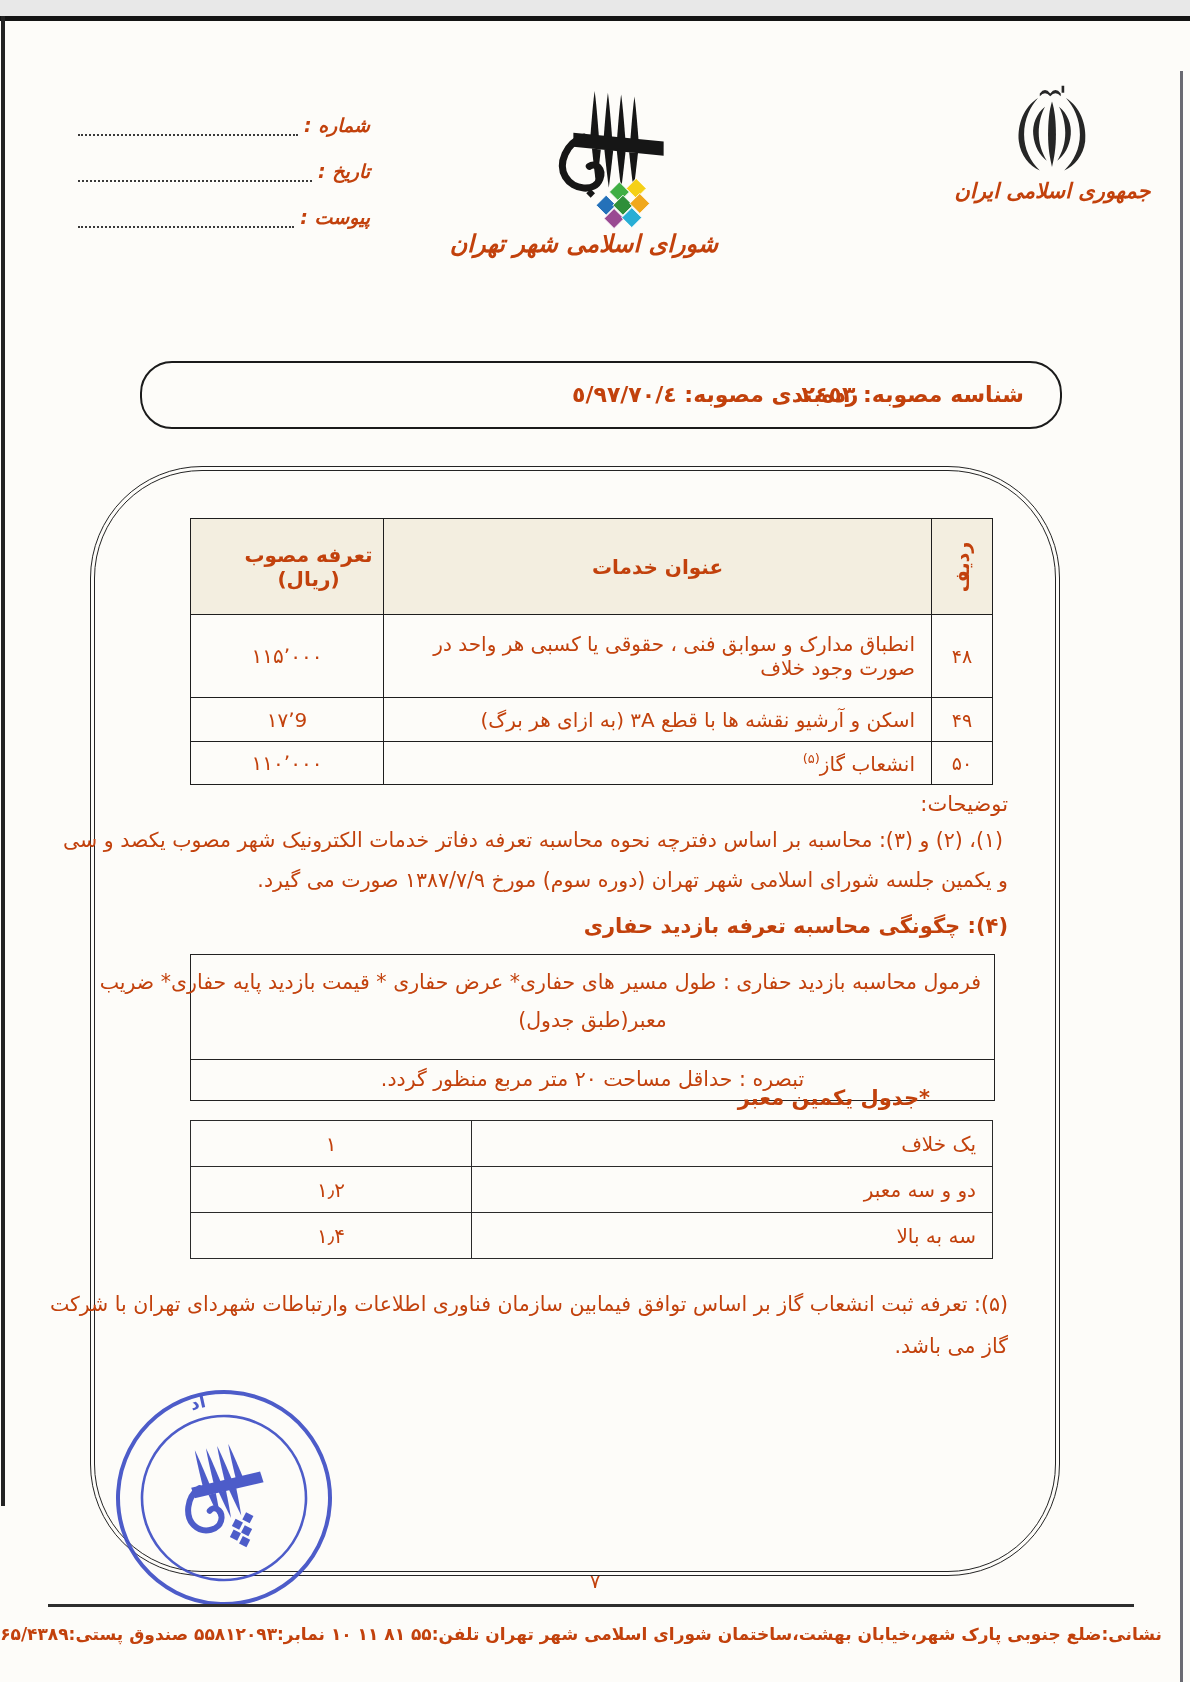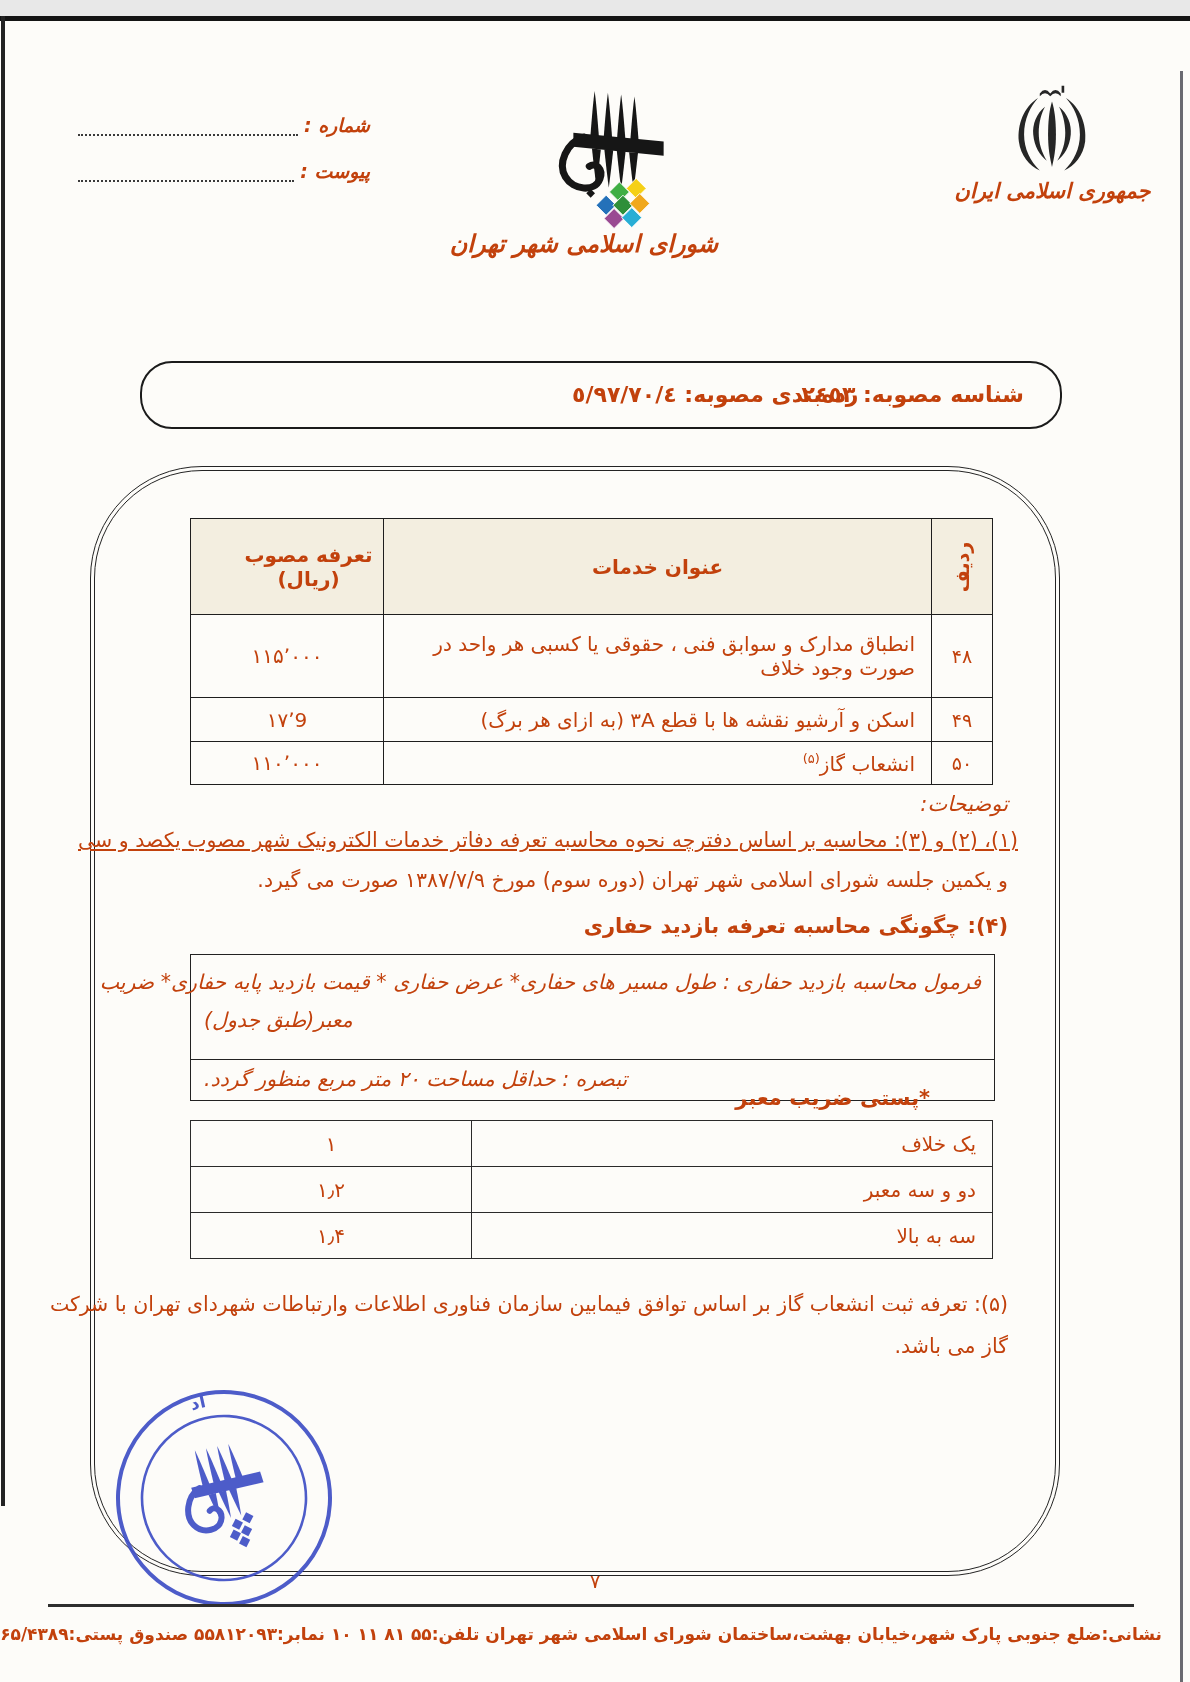--- a/index.html
+++ b/index.html
@@ -35,21 +35,21 @@
   .col-no{width:58px;}
   .col-price{width:147px;padding-left:44px;}
   .th-rowno{height:93px;}
   .rot{display:inline-block;transform:rotate(-90deg);font-size:19px;}
   .td-service{text-align:right;padding:0 16px;font-size:20px;}
   .td-no{text-align:center;font-size:19px;}
   .td-price{text-align:center;font-size:20px;}
   sup{font-size:13px;}
   
   .line{white-space:nowrap;font-size:20.5px;}
-  .t-right{text-align:left;font-style:italic;}
+  .t-right{text-align:center;}
   .bold{font-weight:bold;}
   
   .fbox{left:190px;top:938px;width:803px;border:1.7px solid #222;}
   .fbox-top{padding:8px 13px 20px 13px;border-bottom:1.7px solid #222;}
   .fbox-top div{line-height:38px;}
   .fbox-note{padding:7px 13px 9px 13px;}
   
   .coeff{left:190px;top:1104px;width:803px;}
   .coeff td{border:1.8px solid #2a2a2a;height:43px;font-size:20px;}
   .coeff .c-label{text-align:right;padding:0 16px;}
@@ -65,20 +65,24 @@
 
 <div class="page">
 
   <div class="abs scan-top"></div>
   <div class="abs scan-left"></div>
   <div class="abs scan-right"></div>
 
   <div class="abs ref-fields">
     <div class="ref-row">
       <span class="ref-label">شماره :</span>
+      <span class="ref-dots"></span>
+    </div>
+    <div class="ref-row">
+      <span class="ref-label">تاریخ :</span>
       <span class="ref-dots"></span>
     </div>
     <div class="ref-row">
       <span class="ref-label">پیوست :</span>
       <span class="ref-dots"></span>
     </div>
   </div>
 
   <svg class="abs" style="left:1008px;top:68px;" width="88" height="96" viewBox="0 0 100 110">
     <g fill="#262626">
@@ -165,35 +169,35 @@
       <td class="td-no">۵۰</td>
       <td class="td-service">
         <span>انشعاب گاز</span><sup>(۵)</sup>
       </td>
       <td class="td-price">۱۱۰٬۰۰۰</td>
     </tr>
   </tbody>
     </table>
 
   <div class="abs line t-right" style="right:182px;top:776px;font-size:21px;">توضیحات:</div>
-  <div class="abs line" style="right:172px;top:812px;text-decoration:underline;">(۱)، (۲) و (۳): محاسبه بر اساس دفترچه نحوه محاسبه تعرفه دفاتر خدمات الکترونیک شهر مصوب یکصد و سی</div>
+  <div class="abs line" style="right:187px;top:812px;">(۱)، (۲) و (۳): محاسبه بر اساس دفترچه نحوه محاسبه تعرفه دفاتر خدمات الکترونیک شهر مصوب یکصد و سی</div>
   <div class="abs line" style="right:182px;top:852px;">و یکمین جلسه شورای اسلامی شهر تهران (دوره سوم) مورخ ۱۳۸۷/۷/۹ صورت می گیرد.</div>
   <div class="abs line bold" style="right:182px;top:898px;font-size:21px;">(۴): چگونگی محاسبه تعرفه بازدید حفاری</div>
 
   <div class="abs fbox">
     <div class="fbox-top">
       <div class="line t-right">فرمول محاسبه بازدید حفاری : طول مسیر های حفاری* عرض حفاری * قیمت بازدید پایه حفاری* ضریب</div>
       <div class="line t-right">معبر(طبق جدول)</div>
     </div>
     <div class="fbox-note">
       <div class="line t-right">تبصره : حداقل مساحت ۲۰ متر مربع منظور گردد.</div>
     </div>
   </div>
 
-  <div class="abs line bold" style="right:260px;top:1070px;font-size:21px;">*پستی ضریب معبر</div>
+  <div class="abs line bold" style="right:260px;top:1070px;font-size:21px;">*جدول یکمین معبر</div>
 
   <table class="abs coeff">
     <tbody>
         <tr>
       <td class="c-label">یک خلاف</td>
       <td class="c-val">۱</td>
     </tr>
     <tr>
       <td class="c-label">دو و سه معبر</td>
       <td class="c-val">۱٫۲</td>

